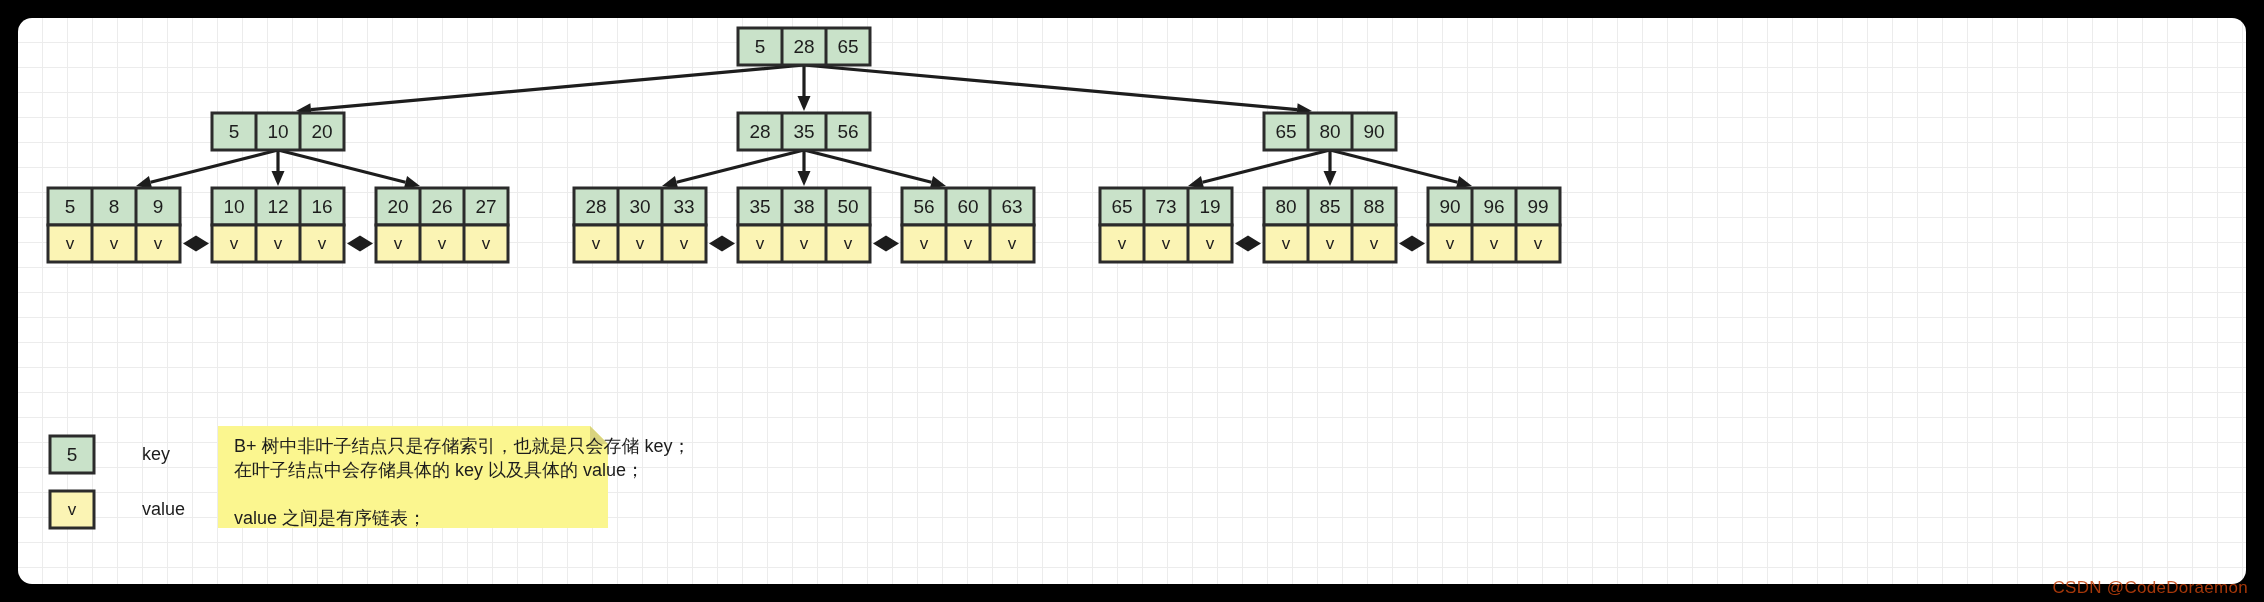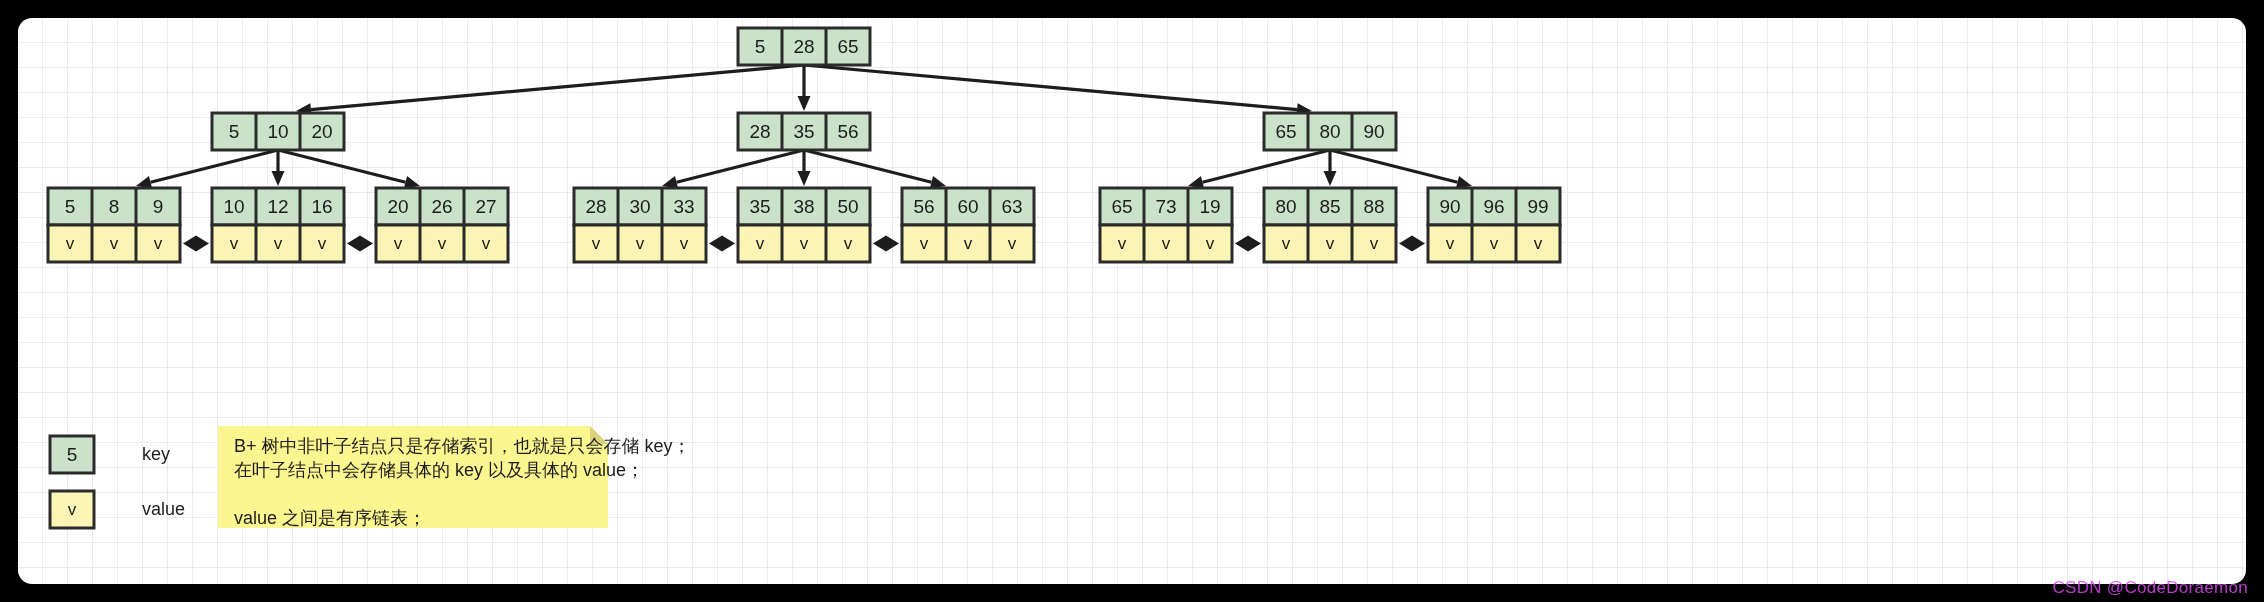--- a/index.html
+++ b/index.html
@@ -93,21 +93,21 @@
     font-family: "Liberation Sans", sans-serif;
     font-size: 18px;
     fill: #1d1d1d;
   }
   #watermark {
     position: absolute;
     right: 16px;
     bottom: 4px;
     font-family: "Liberation Sans", sans-serif;
     font-size: 17px;
-    color: #d946ef;
+    color: #c2410c;
     opacity: .85;
     letter-spacing: .3px;
     white-space: nowrap;
   }
 </style>
 </head>
 <body>
 
 <div id="stage">
   <div id="canvas">

